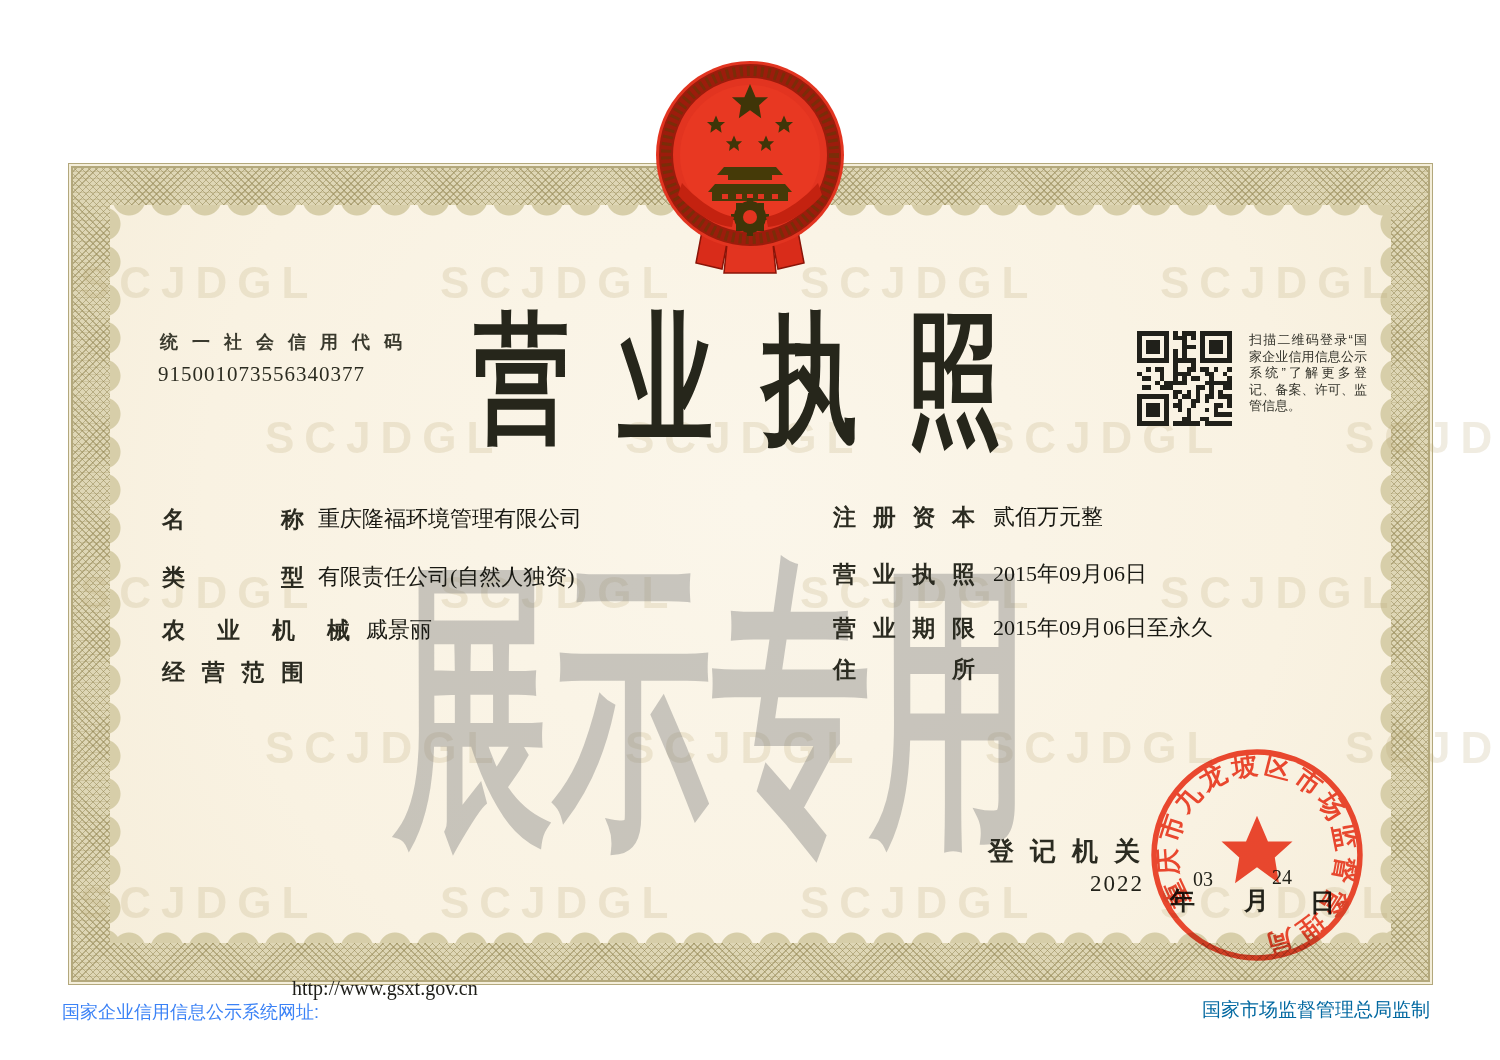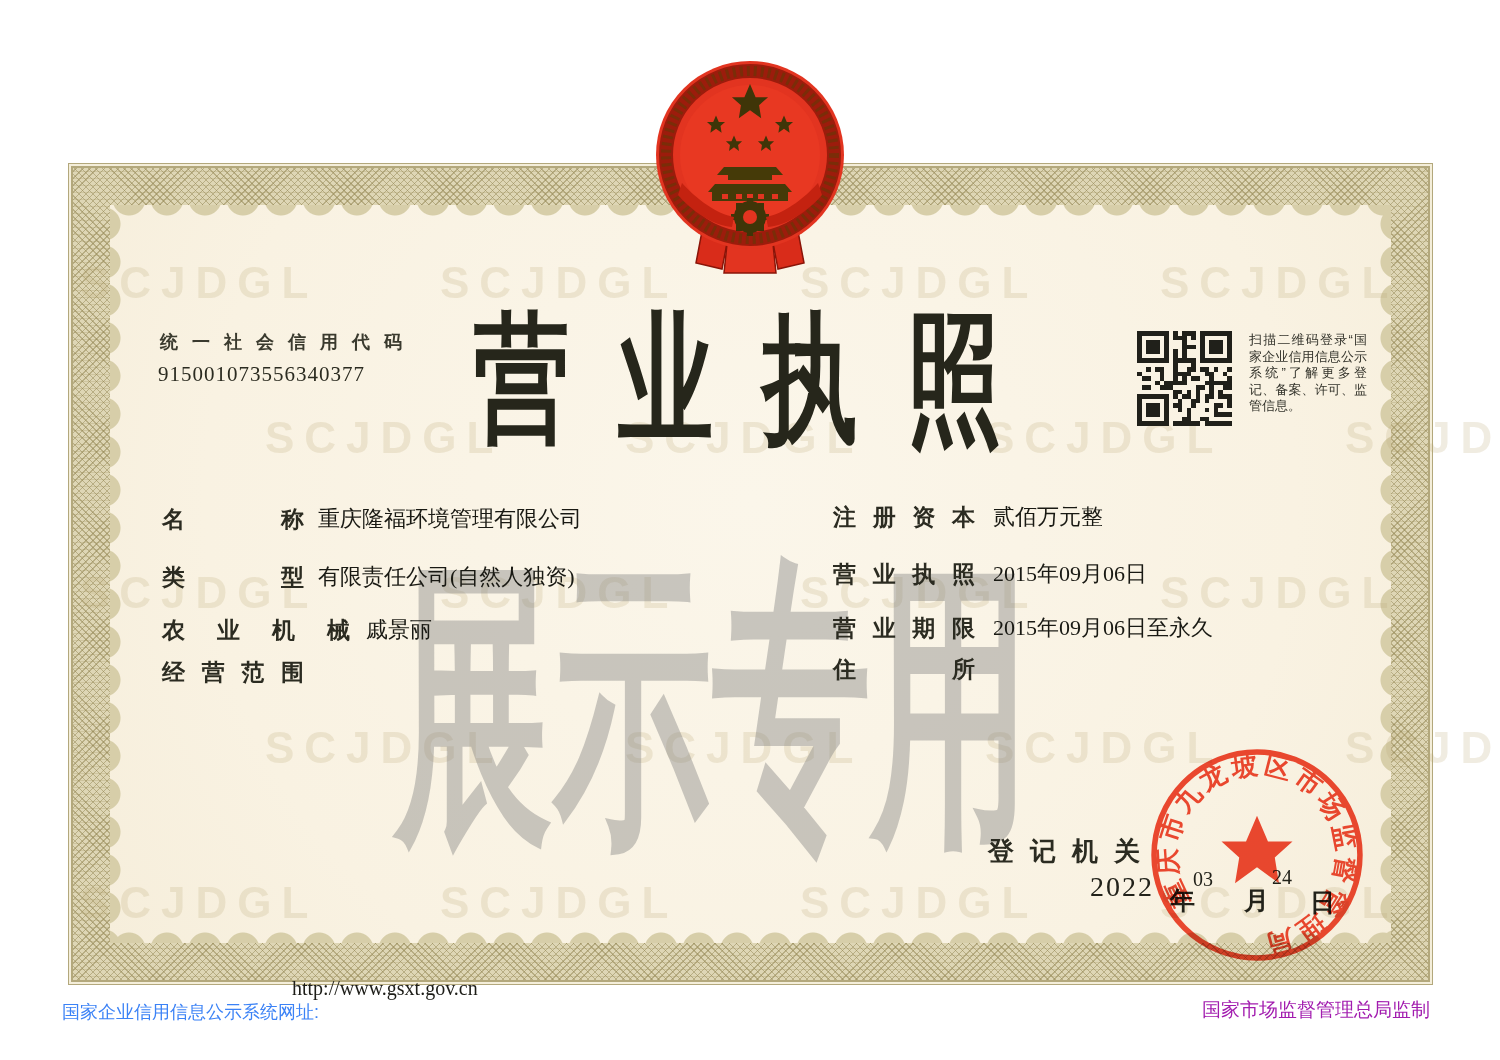--- a/index.html
+++ b/index.html
@@ -97,21 +97,21 @@
     letter-spacing:16px;color:#2b2b21;z-index:4;}
   .date-part{z-index:4;color:#22221a;}
   .d-serif{font-family:"Liberation Serif","DejaVu Serif",serif;}
   .seal{left:1148px;top:746px;width:218px;height:218px;z-index:6;
     mix-blend-mode:multiply;opacity:.92;}
 
   
   .footer-left{left:62px;top:1000px;font-size:18px;color:#3b82f6;z-index:4;}
   .footer-url{left:292px;top:977px;font-size:20px;
     font-family:"Liberation Serif","DejaVu Serif",serif;color:#1d1d18;z-index:4;}
-  .footer-right{right:70px;top:997px;font-size:19px;color:#a21caf;z-index:4;}
+  .footer-right{right:70px;top:997px;font-size:19px;color:#0369a1;z-index:4;}
 </style>
 </head>
 <body>
 
 <svg width="0" height="0" style="position:absolute" aria-hidden="true">
   <defs>
     <polygon id="star5" points="0,-10 2.94,-3.09 9.51,-3.09 4.76,1.18 5.88,8.09 0,3.82 -5.88,8.09 -4.76,1.18 -9.51,-3.09 -2.94,-3.09"></polygon>
   </defs>
 </svg>
 
@@ -356,21 +356,21 @@
   <div class="row" style="top:614px">
     <span class="lbl">营业期限</span>
     <span class="val">2015年09月06日至永久</span>
   </div>
   <div class="row" style="top:655px">
     <span class="lbl">住所</span>
   </div>
 </div>
 
 <div class="abs registrar">登记机关</div>
-<span class="abs date-part d-serif" style="left:1090px;top:871px;font-size:28px;letter-spacing:2px">2022</span>
+<span class="abs date-part d-serif" style="left:1090px;top:871px;font-size:23px;letter-spacing:2px">2022</span>
 <span class="abs date-part" style="left:1170px;top:884px;font-size:25px;font-weight:700">年</span>
 <span class="abs date-part d-serif" style="left:1193px;top:868px;font-size:20px">03</span>
 <span class="abs date-part" style="left:1244px;top:884px;font-size:25px;font-weight:700">月</span>
 <span class="abs date-part d-serif" style="left:1272px;top:866px;font-size:20px">24</span>
 <span class="abs date-part" style="left:1310px;top:886px;font-size:25px;font-weight:700">日</span>
 
 <svg class="abs seal" viewBox="0 0 216 216">
   <circle cx="108" cy="108" r="102" fill="none" stroke="#ee3b22" stroke-width="5.5"></circle>
   <use href="#star5" transform="translate(108,106) scale(3.7)" fill="#ee3b22"></use>
   <path id="sealArc" d="M 28,108 A 80,80 0 1 1 188,108 A 80,80 0 1 1 28,108" fill="none"></path>

